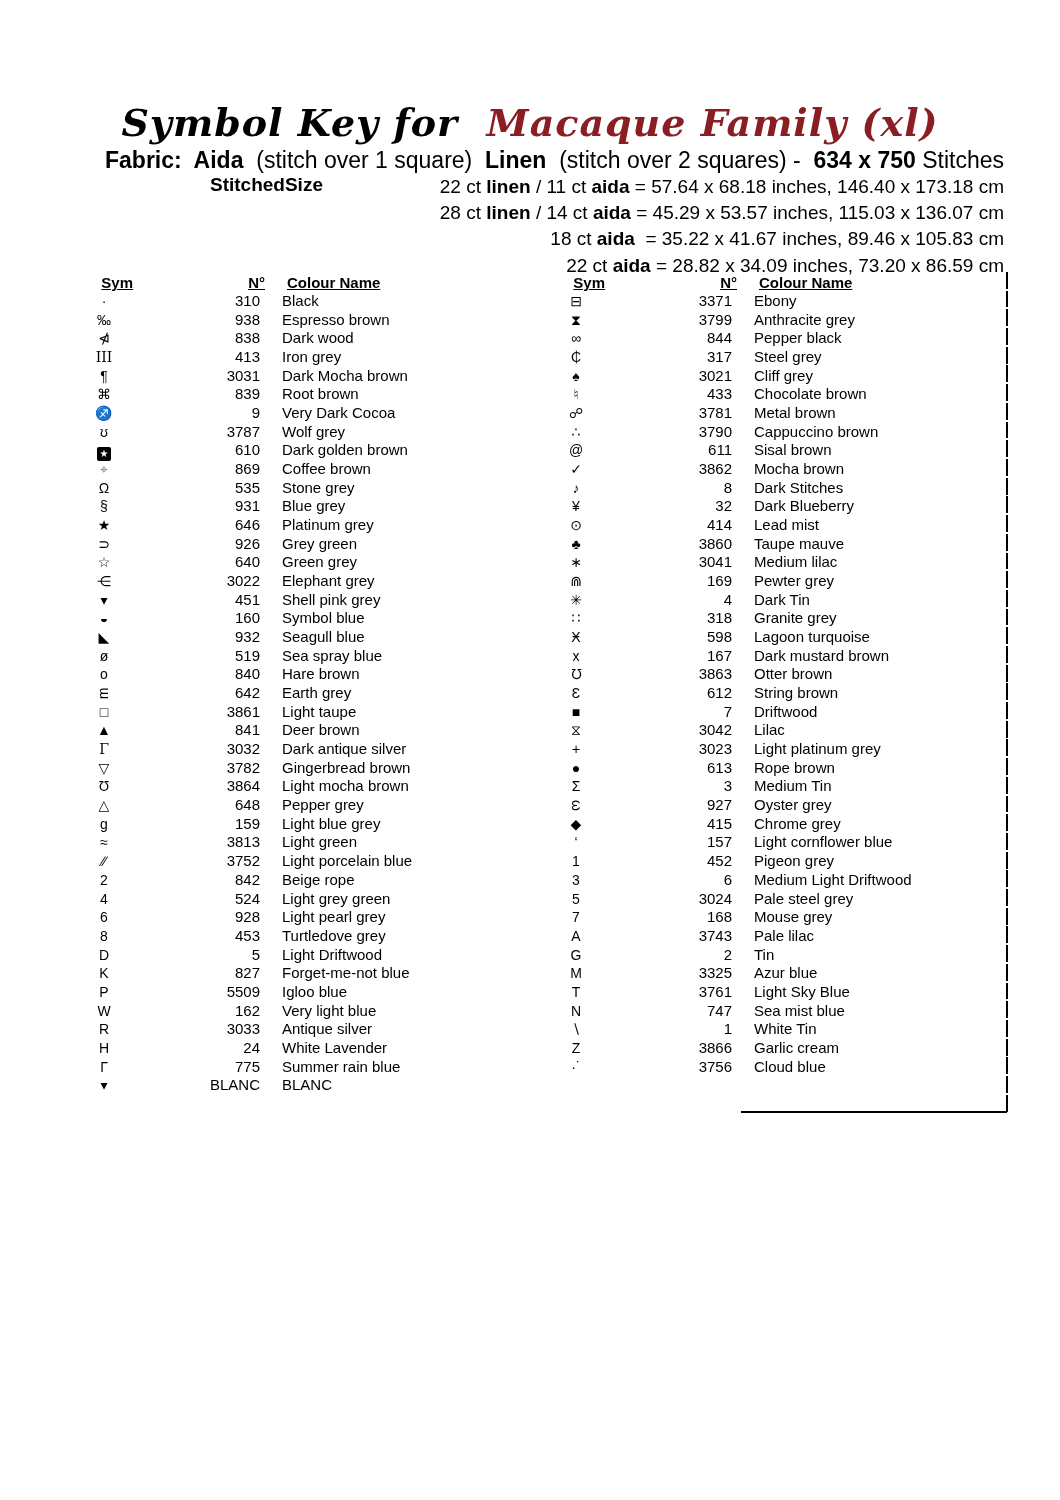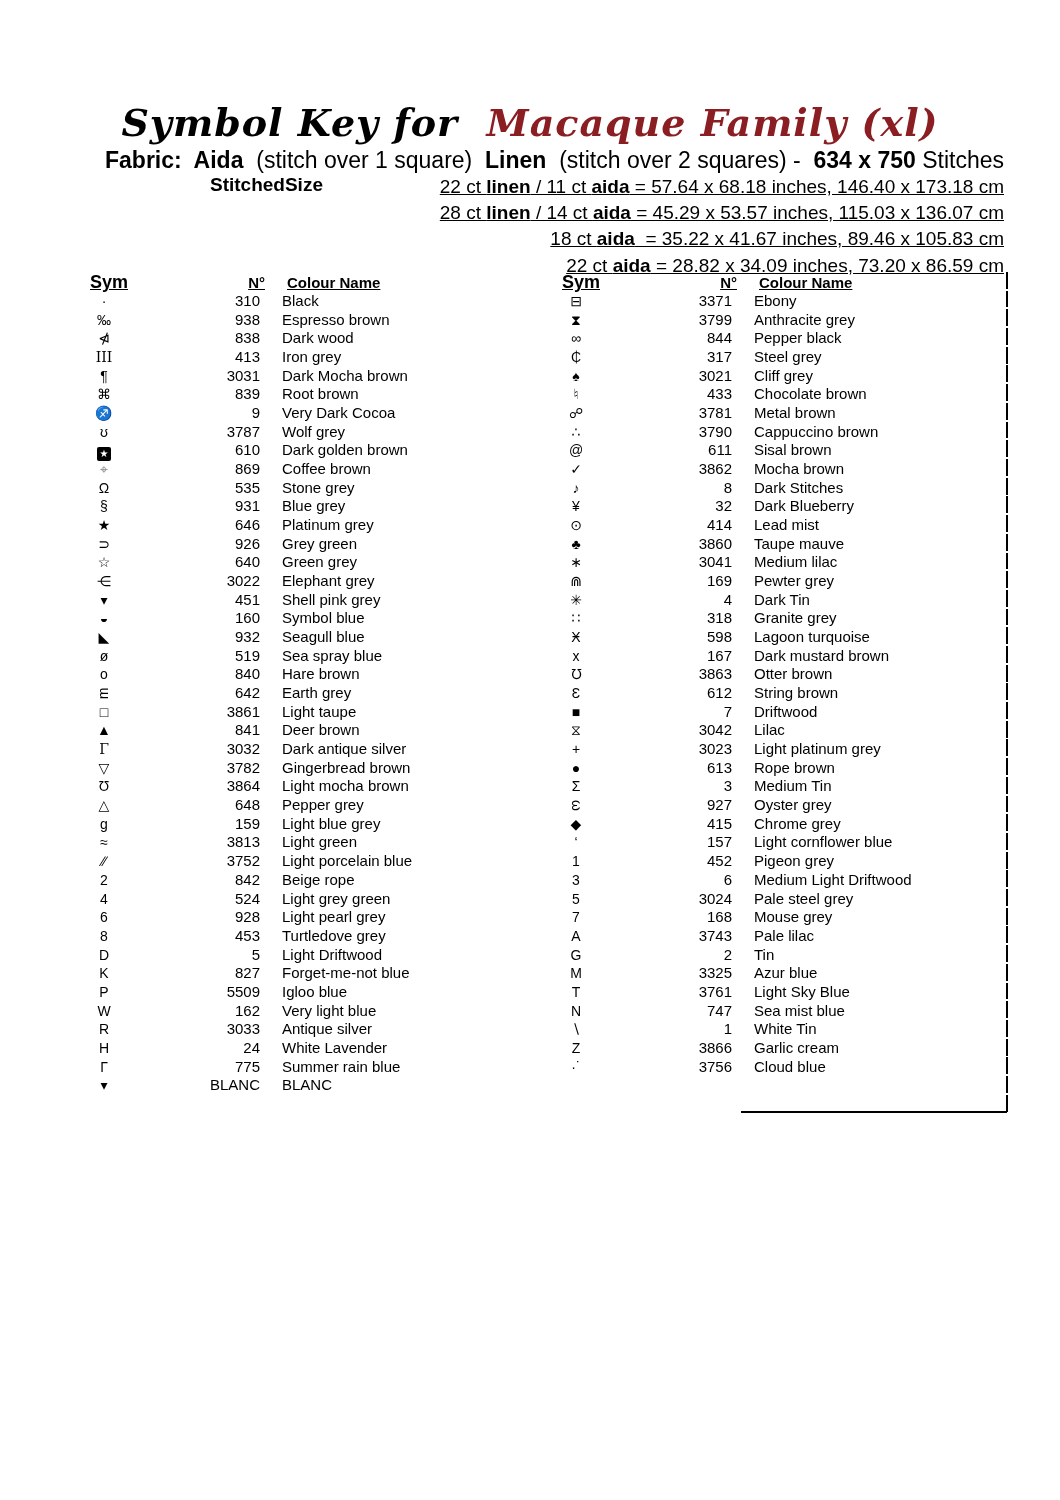--- a/index.html
+++ b/index.html
@@ -14,31 +14,31 @@
   }
   .title .tname{}
   .fabric{
     position:absolute;top:147px;left:105px;font-size:23px;white-space:pre;
   }
   .ss-label{
     position:absolute;top:174px;left:210px;font-size:19px;font-weight:bold;white-space:pre;
   }
   .size-lines{
     position:absolute;top:174px;right:56px;text-align:right;
-    font-size:19px;line-height:26.2px;white-space:pre;text-decoration:underline;
+    font-size:19px;line-height:26.2px;white-space:pre;
   }
   .keytable{position:absolute;top:273px;}
   .keytable.left{left:80px;}
   .keytable.right{left:552px;}
   .hrow,.row{display:flex;white-space:nowrap;}
   .hrow{height:19px;line-height:19px;font-weight:bold;}
   .hrow .h{text-decoration:underline;}
   .row{height:18.68px;line-height:18.68px;}
   .sym{width:48px;text-align:center;font-size:14px;}
-  .hrow .sym{text-align:center;padding-left:5px;font-size:18px;}
+  .hrow .sym{text-align:right;padding-left:5px;font-size:15px;}
   .num{width:132px;text-align:right;font-size:15px;}
   .name{padding-left:22px;font-size:15px;width:246px;text-align:left;}
   .sym span{display:inline-block;}
   .sym.grey{color:#8a8a8a;}
   .sym.serif span{font-family:"DejaVu Serif", serif;}
   .sym.rot90 span{transform:rotate(90deg);}
   .sym.rotm90 span{transform:rotate(-90deg);}
   .sym.inv span{
     width:14px;height:14px;line-height:14px;background:#000;color:#fff;
     font-size:10px;border-radius:2px;vertical-align:-2px;

